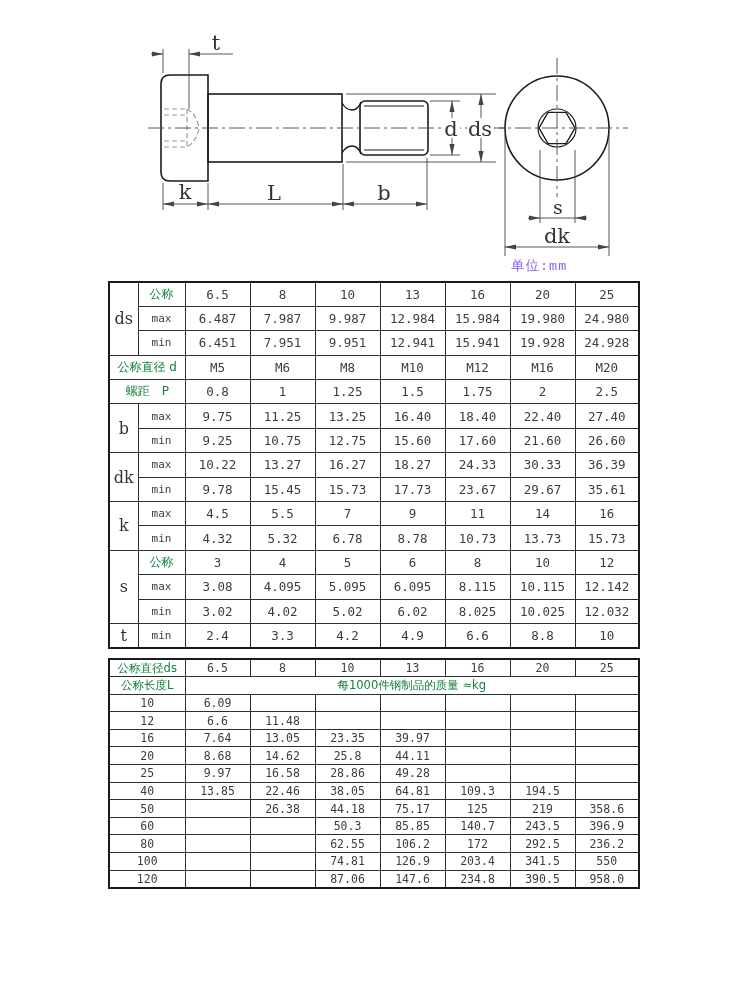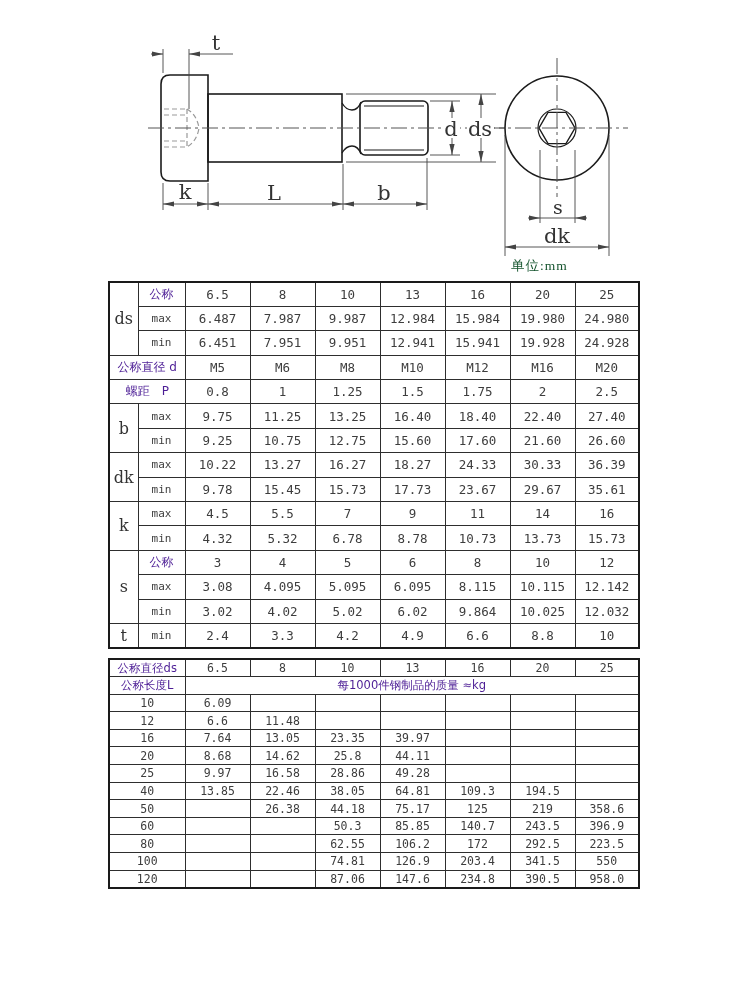--- a/index.html
+++ b/index.html
@@ -1,32 +1,32 @@
 <!DOCTYPE html>
 <html><head>
 <meta charset="utf-8">
 <style>
   html,body{margin:0;padding:0;background:#fff;}
   .page{position:relative;width:750px;height:990px;background:#fff;overflow:hidden;
         font-family:"DejaVu Sans", sans-serif;color:#333;}
   svg text{fill:#333;}
   .dlabel{font-family:"DejaVu Serif", serif;font-size:21px;}
   .dlabel-sm{font-family:"DejaVu Serif", serif;font-size:19px;}
-  #unit-label{position:absolute;left:511px;top:257px;font-size:13.5px;color:#14532d;
-              font-family:Liberation Serif, serif;letter-spacing:1px;}
+  #unit-label{position:absolute;left:511px;top:257px;font-size:13.5px;color:#8b5cf6;
+              font-family:Liberation Mono, monospace;letter-spacing:1px;}
   table{position:absolute;border-collapse:collapse;table-layout:fixed;background:transparent;}
   #t1{left:108px;top:281px;width:530px;border:2px solid #1a1a1a;}
   #t2{left:108px;top:658px;width:530px;border:2px solid #1a1a1a;}
   td{border:1px solid #2e2e2e;text-align:center;vertical-align:middle;padding:0;
      overflow:hidden;white-space:nowrap;color:#3d3d3d;
      font-family:"DejaVu Sans Mono", monospace;font-size:12.5px;}
   #t1 tr{height:24.4px;}
   #t2 tr{height:17.6px;padding-left:44px;}
   #t2 td{font-size:11.5px;}
-  td.lab{font-family:"DejaVu Sans", sans-serif;font-size:12px;color:#4c1d95;}
+  td.lab{font-family:"DejaVu Sans", sans-serif;font-size:12px;color:#15803d;}
   td.grp{font-family:"DejaVu Serif", serif;font-size:16px;color:#333;}
   td.mm{font-size:11px;margin-top:16px;}
   #t2 td.lab{font-size:11.5px;}
 </style>
 </head>
 <body>
 
 <div class="page">
 
   <svg width="750" height="280" viewBox="0 0 750 280" style="position:absolute;left:0;top:0;">
@@ -271,21 +271,21 @@
           <td>8.115</td>
           <td>10.115</td>
           <td>12.142</td>
         </tr>
         <tr>
           <td class="mm">min</td>
           <td>3.02</td>
           <td>4.02</td>
           <td>5.02</td>
           <td>6.02</td>
-          <td>9.864</td>
+          <td>8.025</td>
           <td>10.025</td>
           <td>12.032</td>
         </tr>
         <tr>
           <td class="grp">t</td>
           <td class="mm">min</td>
           <td>2.4</td>
           <td>3.3</td>
           <td>4.2</td>
           <td>4.9</td>
@@ -403,21 +403,21 @@
           <td>396.9</td>
         </tr>
         <tr>
           <td class="len">80</td>
           <td></td>
           <td></td>
           <td>62.55</td>
           <td>106.2</td>
           <td>172</td>
           <td>292.5</td>
-          <td>223.5</td>
+          <td>236.2</td>
         </tr>
         <tr>
           <td class="len">100</td>
           <td></td>
           <td></td>
           <td>74.81</td>
           <td>126.9</td>
           <td>203.4</td>
           <td>341.5</td>
           <td>550</td>

